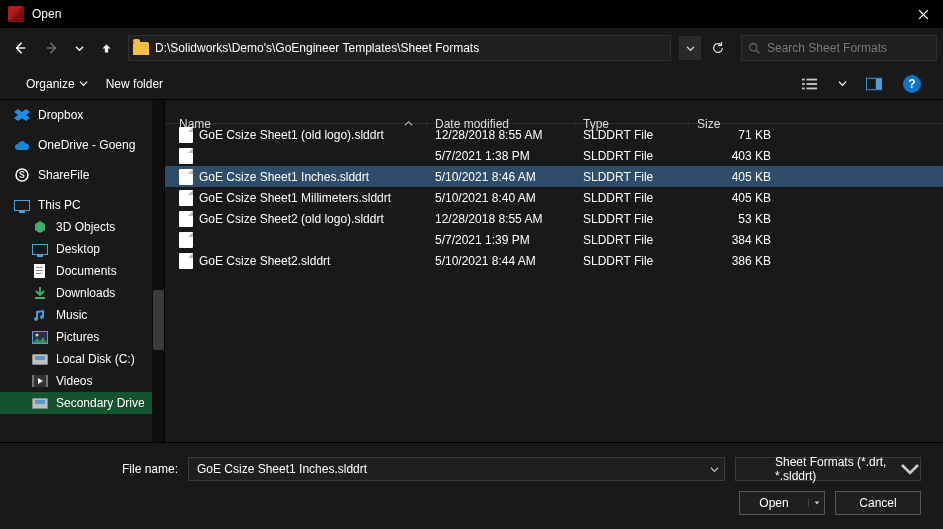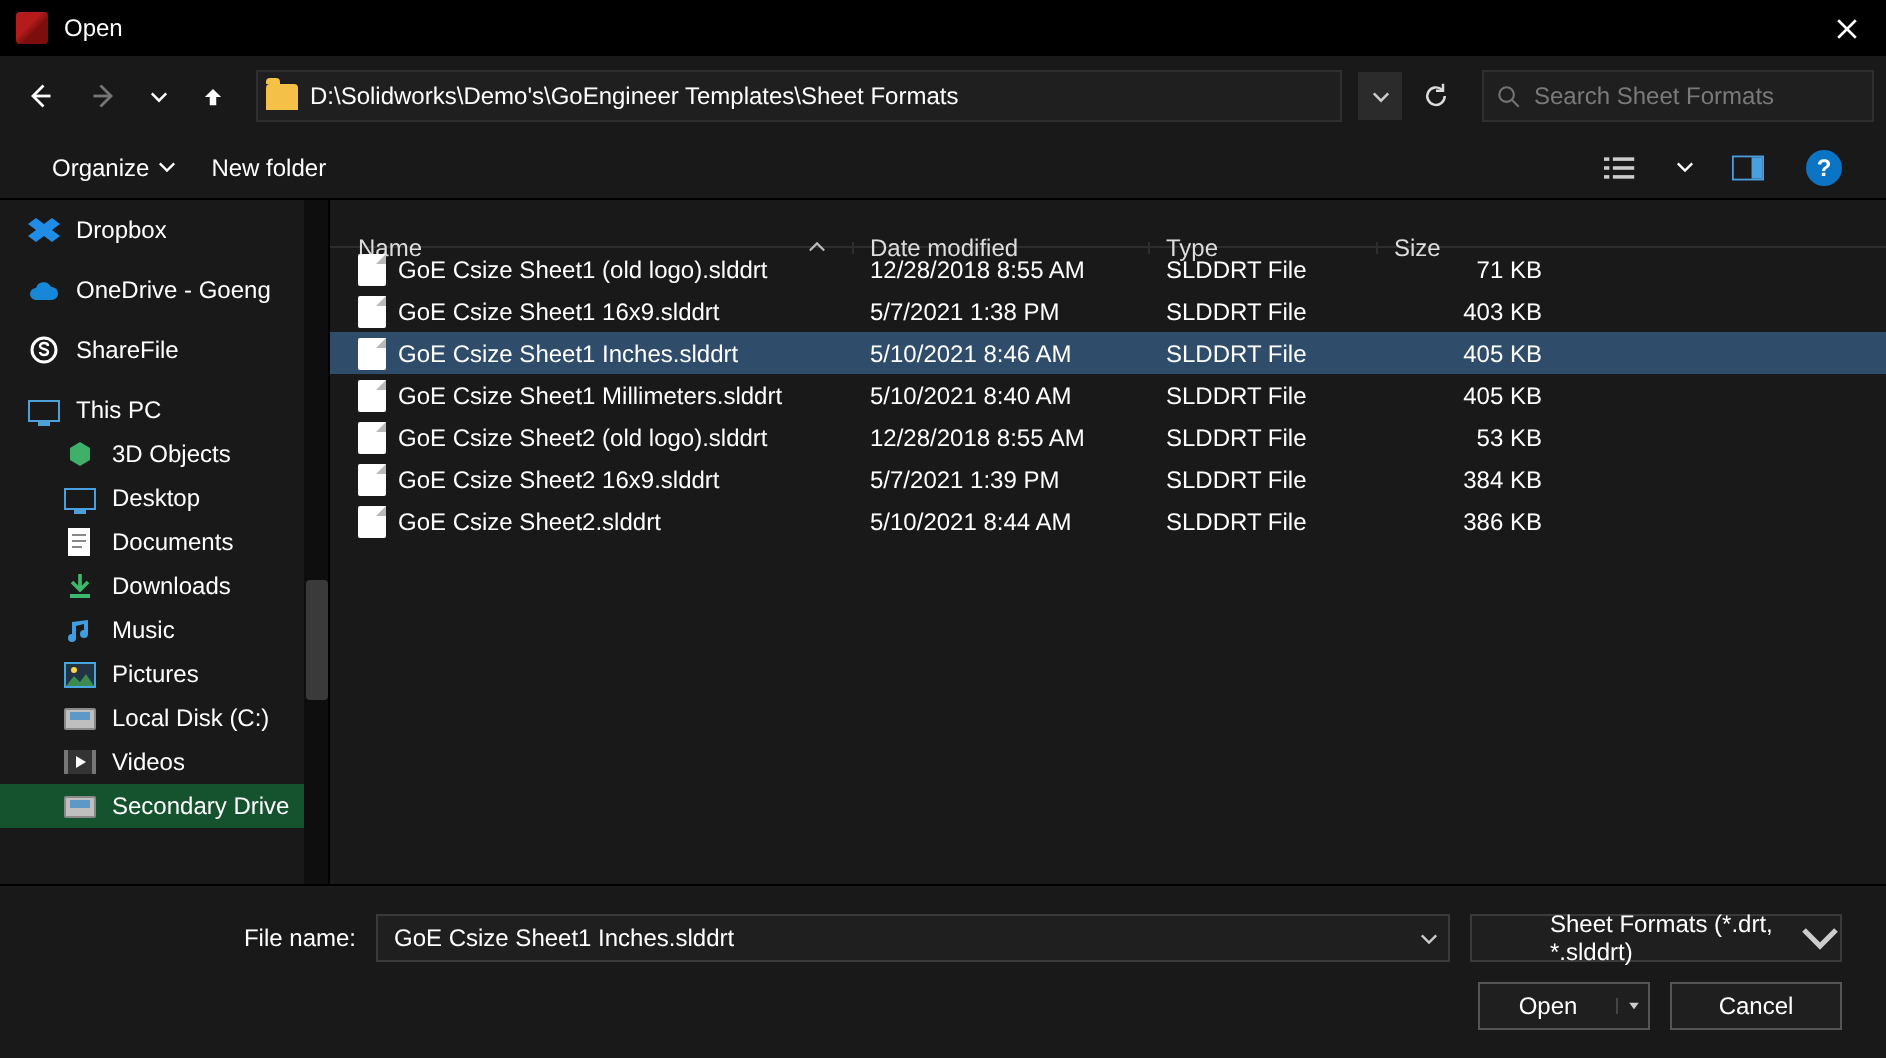--- a/index.html
+++ b/index.html
@@ -328,21 +328,20 @@
             <span class="file-ico"></span>
             <span>GoE Csize Sheet1 (old logo).slddrt</span>
           </div>
           <div class="cell date">12/28/2018 8:55 AM</div>
           <div class="cell type">SLDDRT File</div>
           <div class="cell size">71 KB</div>
         </div>
         <div class="row">
           <div class="cell name">
             <span class="file-ico"></span>
-            <span>GoE Csize Sheet1 16x9.slddrt</span>
           </div>
           <div class="cell date">5/7/2021 1:38 PM</div>
           <div class="cell type">SLDDRT File</div>
           <div class="cell size">403 KB</div>
         </div>
         <div class="row sel">
           <div class="cell name">
             <span class="file-ico"></span>
             <span>GoE Csize Sheet1 Inches.slddrt</span>
           </div>
@@ -364,21 +363,20 @@
             <span class="file-ico"></span>
             <span>GoE Csize Sheet2 (old logo).slddrt</span>
           </div>
           <div class="cell date">12/28/2018 8:55 AM</div>
           <div class="cell type">SLDDRT File</div>
           <div class="cell size">53 KB</div>
         </div>
         <div class="row">
           <div class="cell name">
             <span class="file-ico"></span>
-            <span>GoE Csize Sheet2 16x9.slddrt</span>
           </div>
           <div class="cell date">5/7/2021 1:39 PM</div>
           <div class="cell type">SLDDRT File</div>
           <div class="cell size">384 KB</div>
         </div>
         <div class="row">
           <div class="cell name">
             <span class="file-ico"></span>
             <span>GoE Csize Sheet2.slddrt</span>
           </div>

